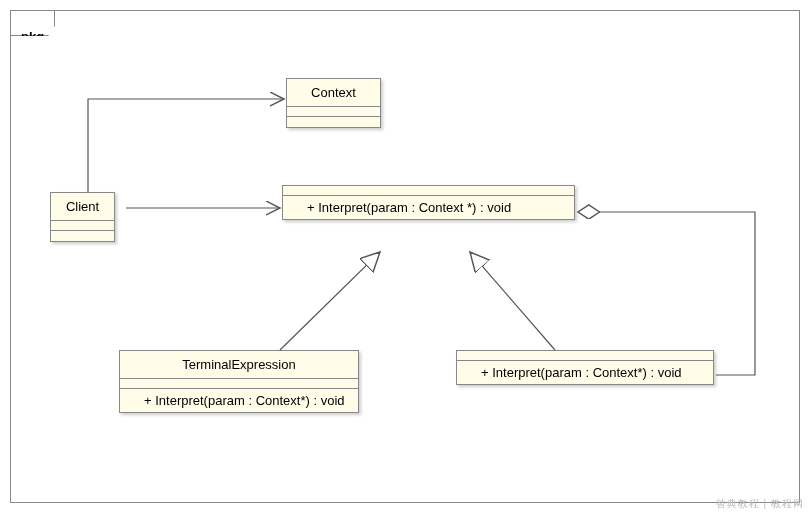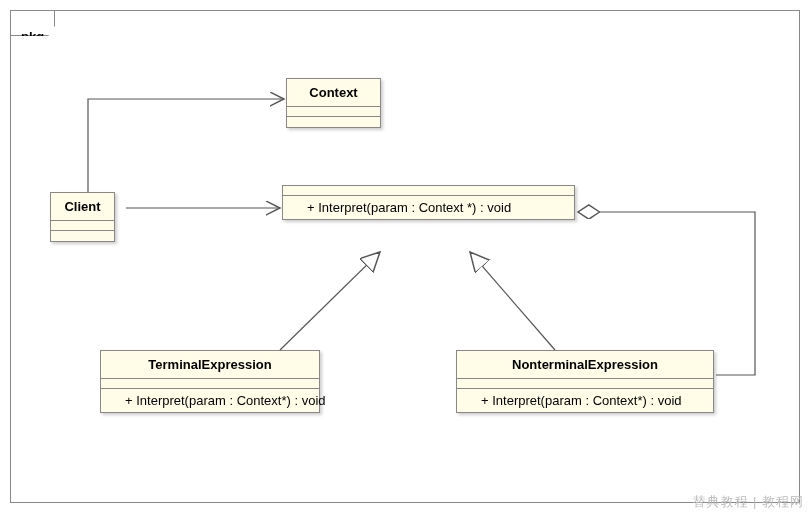--- a/index.html
+++ b/index.html
@@ -34,54 +34,54 @@
     font-weight: bold;
     clip-path: polygon(0 0, 100% 0, 100% 60%, 85% 100%, 0 100%);
   }
   .uml-class {
     position: absolute;
     background: #fffde8;
     border: 1px solid #888;
     box-shadow: 2px 2px 3px rgba(0,0,0,0.2);
   }
   .uml-name {
-    font-weight: bold;
+    font-weight: normal;
     text-align: center;
     padding: 6px 10px;
     border-bottom: 1px solid #888;
     white-space: nowrap;
   }
   .uml-name.italic { font-style: italic; }
   .uml-compartment {
     padding: 4px 24px;
     border-bottom: 1px solid #888;
     min-height: 8px;
     white-space: nowrap;
   }
   .uml-compartment:last-child { border-bottom: none; }
   .uml-compartment.empty { height: 10px; padding: 0; }
 
   
   #cls-context { left: 286px; top: 78px; width: 95px; }
   #cls-client { left: 50px; top: 192px; width: 65px; }
   #cls-abstract { left: 282px; top: 185px; width: 293px; }
-  #cls-terminal { left: 100px; top: 350px; width: 220px; }
+  #cls-terminal { left: 119px; top: 350px; width: 240px; }
   #cls-nonterminal { left: 456px; top: 350px; width: 258px; }
 
   svg.connectors {
     position: absolute;
     left: 0; top: 0;
     width: 810px; height: 513px;
     pointer-events: none;
   }
   .watermark {
     position: absolute;
     right: 6px;
     bottom: 2px;
-    font-size: 13px;
+    font-size: 10px;
     color: #bbb;
     letter-spacing: 1px;
   }
 </style>
 </head>
 <body>
 
 <div class="package-frame">
   <div class="package-tab">
     <span>pkg</span>
@@ -109,21 +109,20 @@
 
 <div id="cls-terminal" class="uml-class">
   <div class="uml-name">TerminalExpression</div>
   <div class="uml-compartment empty"></div>
   <div class="uml-compartment">
     <span>+ Interpret(param : Context*) : void</span>
   </div>
 </div>
 
 <div id="cls-nonterminal" class="uml-class">
-  <div class="uml-name">NonterminalExpression</div>
   <div class="uml-compartment empty"></div>
   <div class="uml-compartment">
     <span>+ Interpret(param : Context*) : void</span>
   </div>
 </div>
 
 <svg class="connectors">
   <defs>
     <marker id="open-arrow" markerWidth="14" markerHeight="14" refX="12" refY="6" orient="auto">
       <path d="M0,0 L12,6 L0,12" fill="none" stroke="#555" stroke-width="1.2"></path>

